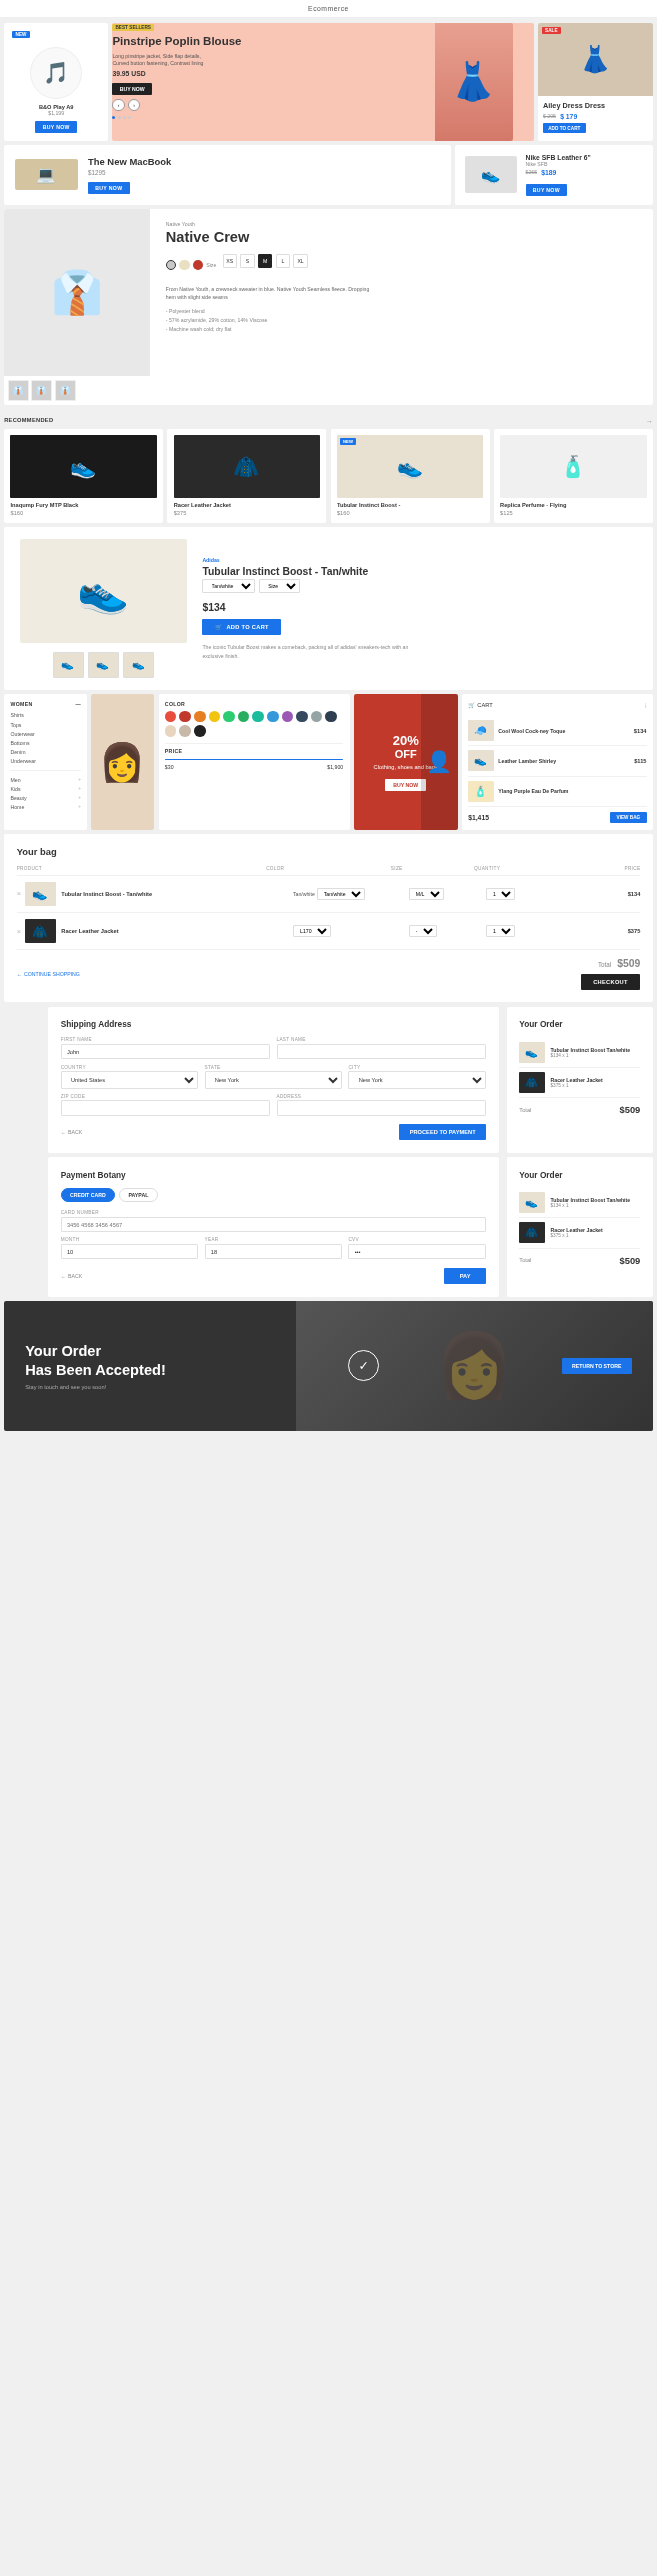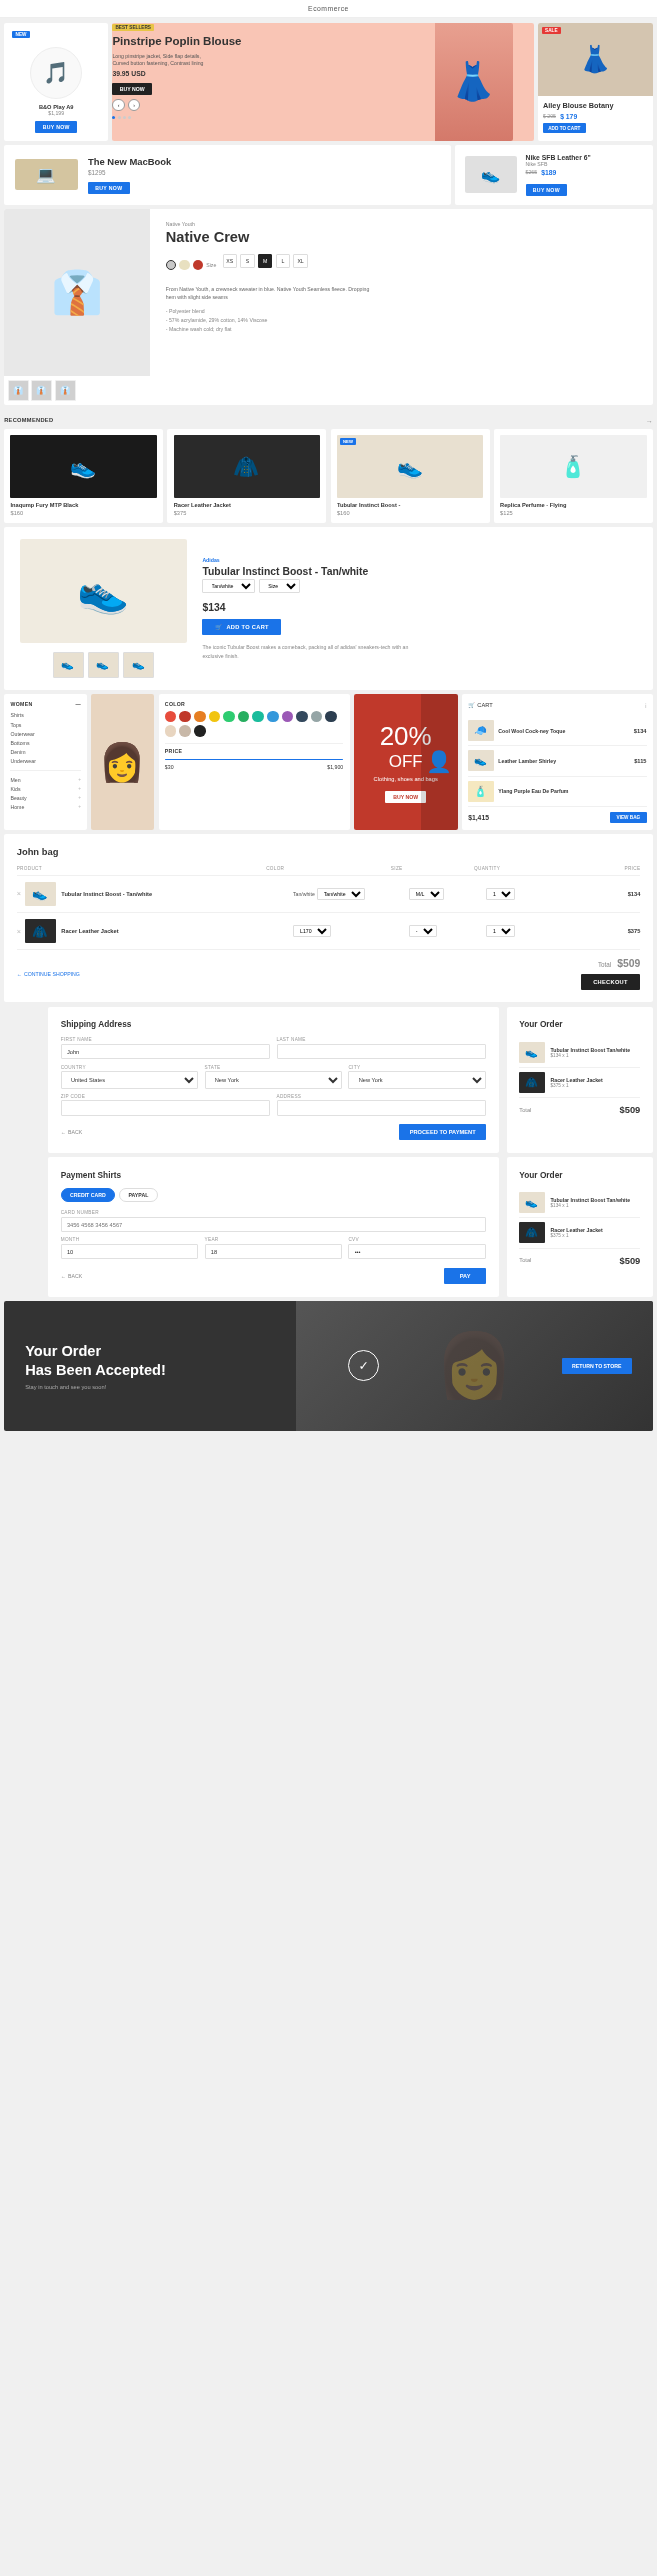--- a/index.html
+++ b/index.html
@@ -111,22 +111,22 @@
     .model-preview { width: 63px; flex-shrink: 0; background: #e8d5c0; border-radius: 2.1px; display: flex; align-items: center; justify-content: center; font-size: 31px; }
     
     .color-filter { flex: 1; background: white; border-radius: 2.1px; padding: 6.3px; }
     .color-grid { display: flex; flex-wrap: wrap; gap: 3.1px; margin-bottom: 6.3px; }
     .color-dot { width: 11.5px; height: 11.5px; border-radius: 50%; cursor: pointer; }
     .price-range { margin-top: 4.2px; }
     .range-slider { width: 100%; height: 1.6px; background: #1a73e8; border-radius: 1px; margin: 4.2px 0; }
     .price-range-values { display: flex; justify-content: space-between; font-size: 5.2px; }
     
     .promo-panel { width: 104px; flex-shrink: 0; background: #c0392b; border-radius: 2.1px; display: flex; flex-direction: column; align-items: center; justify-content: center; padding: 10.4px; color: white; position: relative; overflow: hidden; }
-    .promo-percent { font-size: 26px; font-weight: 400; }
-    .promo-off { font-size: 17px; font-weight: 400; }
+    .promo-percent { font-size: 13px; font-weight: 700; }
+    .promo-off { font-size: 11px; font-weight: 700; }
     .promo-text { font-size: 5.7px; text-align: center; margin: 4.2px 0; }
     .btn-buy-now { background: white; color: #c0392b; border: none; padding: 3.1px 8.3px; border-radius: 1px; font-size: 5.2px; font-weight: bold; cursor: pointer; margin-top: 4.2px; }
     
     .mini-cart { background: white; border-radius: 2.1px; flex: 1; padding: 6.3px; }
     .mini-cart-header { display: flex; justify-content: space-between; align-items: center; margin-bottom: 6.3px; }
     .cart-icon-wrap { display: flex; align-items: center; gap: 2.1px; font-size: 5.7px; }
     .mini-cart-item { display: flex; gap: 4.2px; padding: 4.2px 0; border-bottom: 0.5px solid #f0f0f0; align-items: center; }
     .mini-cart-img { width: 26px; height: 21px; background: #e8e0d0; border-radius: 1px; display: flex; align-items: center; justify-content: center; font-size: 10.4px; }
     .mini-cart-details { flex: 1; }
     .mini-cart-name { font-size: 5.2px; font-weight: bold; }
@@ -226,21 +226,21 @@
         <div class="dot"></div>
         <div class="dot"></div>
         <div class="dot"></div>
       </div>
     </div>
 
     <div class="hero-right">
       <div class="badge-sale">SALE</div>
       <div class="hero-right-img">👗</div>
       <div class="hero-right-info">
-        <h3>Ailey Blouse Botany</h3>
+        <h3>Ailey Dress Dress</h3>
         <div class="hero-right-prices">
           <span class="price-old">$ 205</span>
           <span class="price-new">$ 179</span>
         </div>
         <button class="btn-add-cart">ADD TO CART</button>
       </div>
     </div>
   </div>
 
   <div class="macbook-row">
@@ -447,21 +447,21 @@
         </div>
       </div>
       <div style="display:flex;justify-content:space-between;align-items:center;margin-top:5.2px;">
         <span style="font-size:6.8px;font-weight:bold;">$1,415</span>
         <button class="btn-view-bag">VIEW BAG</button>
       </div>
     </div>
   </div>
 
   <div class="bag-section">
-    <h2 class="bag-title">John bag</h2>
+    <h2 class="bag-title">Your bag</h2>
     <div class="bag-table-header">
       <div class="bag-col-product">Product</div>
       <div class="bag-col-color">Color</div>
       <div class="bag-col-size">Size</div>
       <div class="bag-col-qty">Quantity</div>
       <div class="bag-col-price">Price</div>
     </div>
     <div class="bag-row">
       <span class="bag-remove">×</span>
       <div class="bag-item-img">👟</div>
@@ -581,21 +581,21 @@
       </div>
       <div class="order-total">
         <span class="order-total-label">Total</span>
         <span class="order-total-price">$509</span>
       </div>
     </div>
   </div>
 
   <div class="checkout-row">
     <div class="checkout-left">
-      <h2 class="section-heading">Payment Shirts</h2>
+      <h2 class="section-heading">Payment Botany</h2>
       <div class="payment-tabs">
         <div class="payment-tab active">CREDIT CARD</div>
         <div class="payment-tab">PAYPAL</div>
       </div>
       <div class="form-group" style="margin-bottom:5.2px;">
         <label class="form-label">Card Number</label>
         <input class="form-input" placeholder="3456 4568 3456 4567" style="">
       </div>
       <div class="form-row">
         <div class="form-group">

